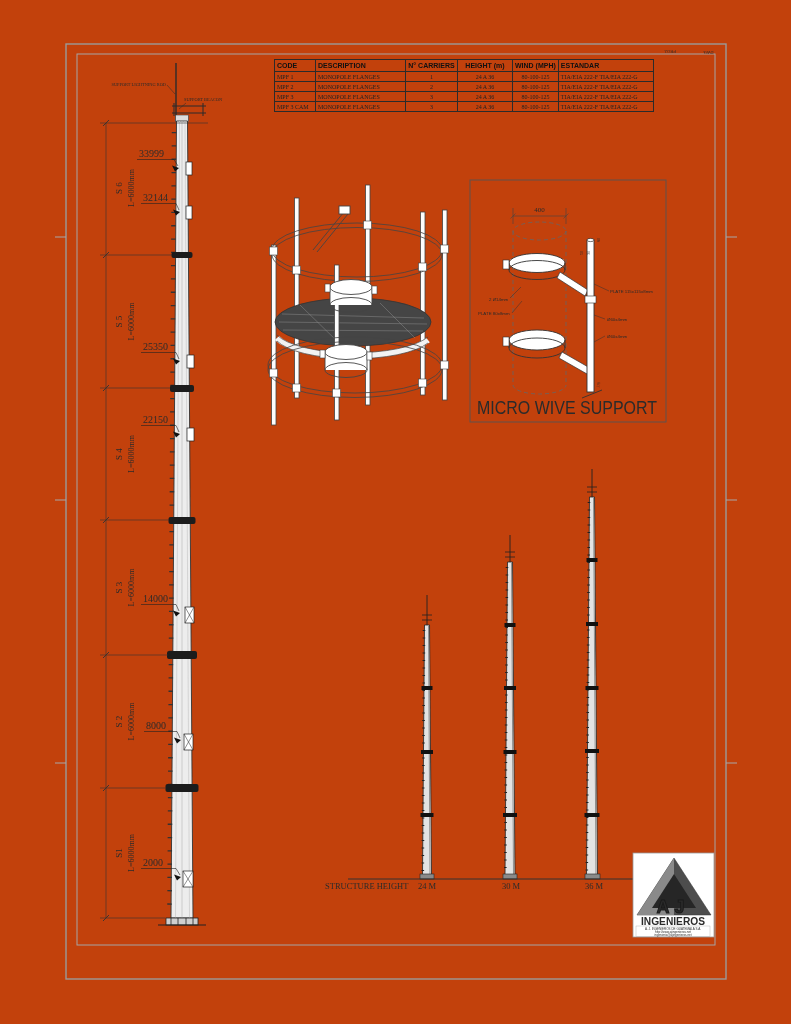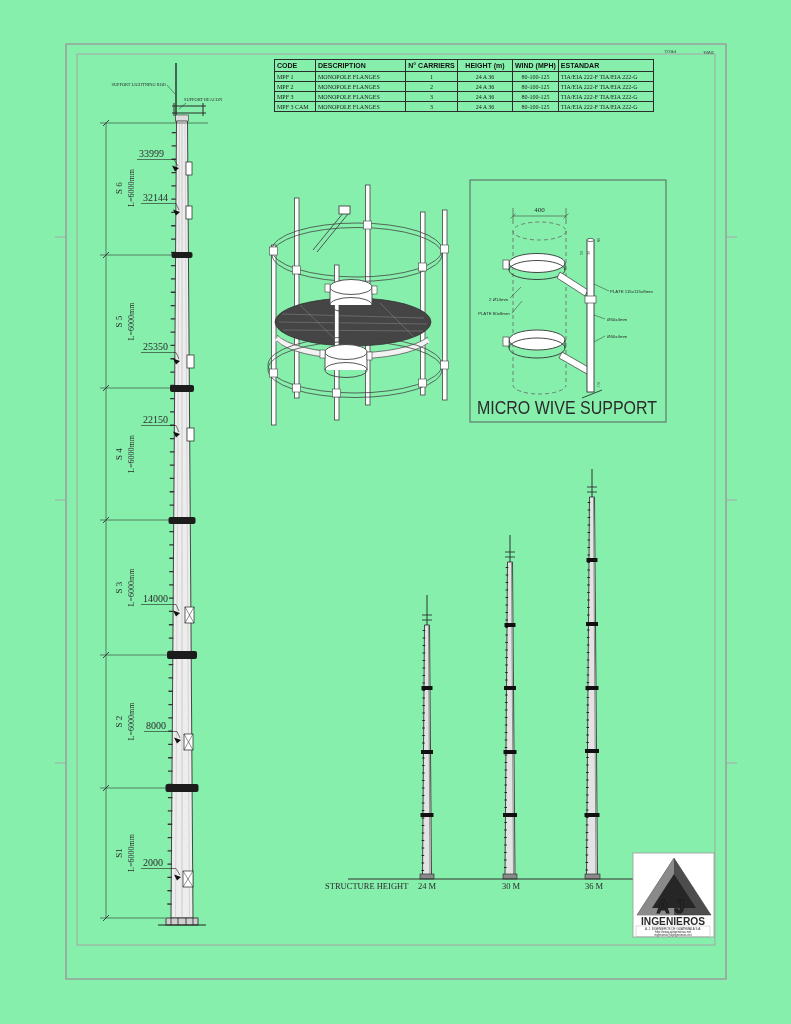--- a/index.html
+++ b/index.html
@@ -1,16 +1,16 @@
 <!DOCTYPE html>
 <html><head>
 <meta charset="utf-8">
 <style>
   html,body{margin:0;padding:0;background:#ffffff;}
-  .sheet{position:relative;width:791px;height:1024px;background:#86efac;overflow:hidden;
+  .sheet{position:relative;width:791px;height:1024px;background:#c2410c;overflow:hidden;
          font-family:"Liberation Sans",sans-serif;}
   .sheet svg{position:absolute;left:0;top:0;}
   .spec-table{position:absolute;left:274px;top:59px;border-collapse:collapse;table-layout:fixed;}
   .spec-table th,.spec-table td{border:1px solid #2b2b2b;overflow:hidden;white-space:nowrap;padding:0 2px;}
   .spec-table th{font-family:"Liberation Sans",sans-serif;font-size:7px;font-weight:bold;height:11px;color:#111;}
   .spec-table td{font-family:"Liberation Serif",serif;font-size:6px;height:9px;color:#222;}
   .al{text-align:left;} .ac{text-align:center;}
   text{fill:#2b2b2b;}
   .ser{font-family:"Liberation Serif",serif;}
   .san{font-family:"Liberation Sans",sans-serif;}

